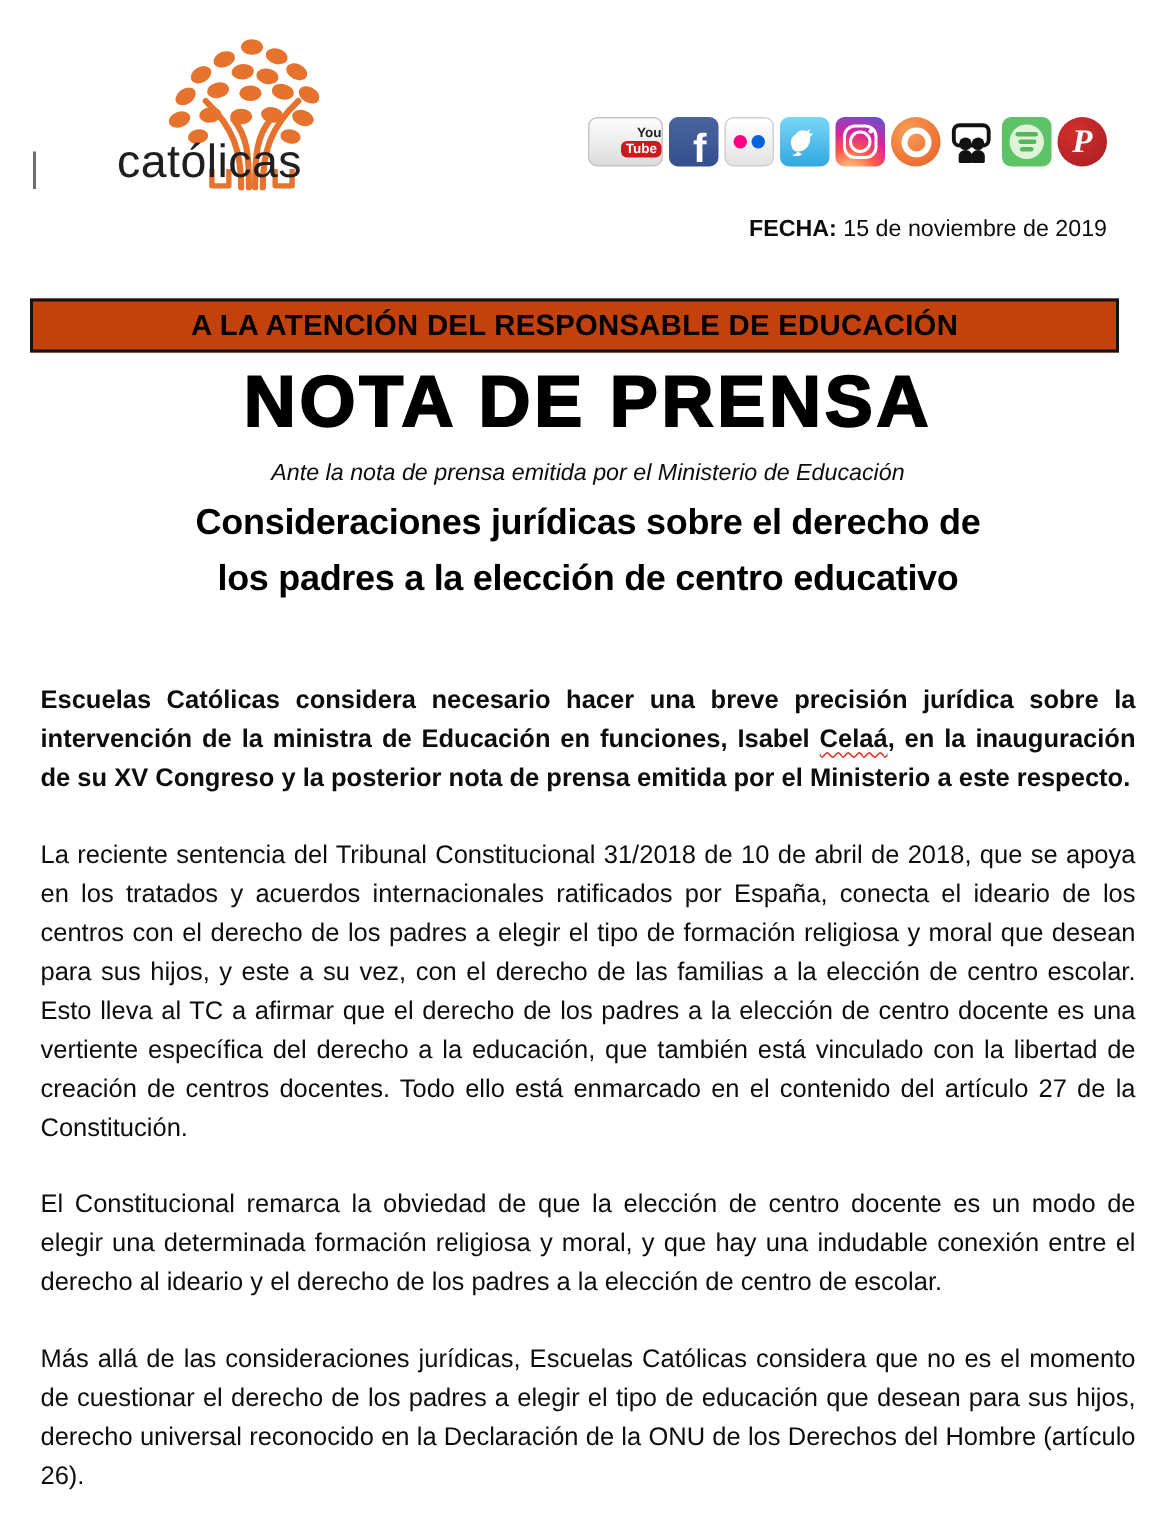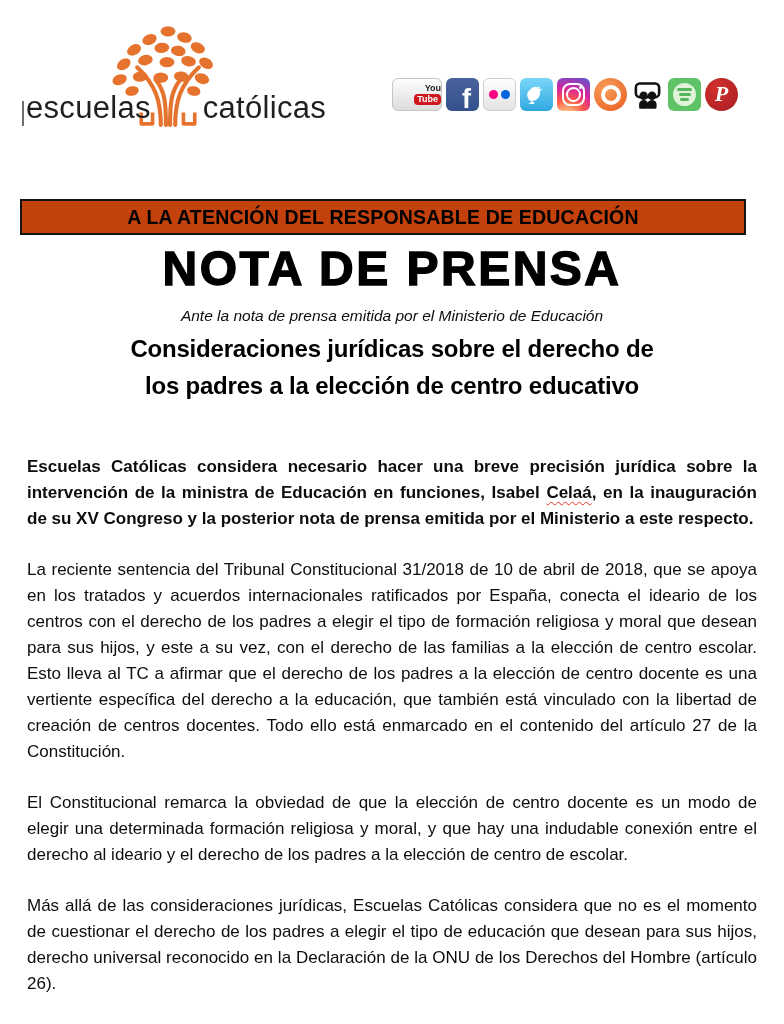--- a/index.html
+++ b/index.html
@@ -98,21 +98,20 @@
         <path d="M58,103 C58,82 57,70 48,59"></path>
         <path d="M62,103 C62,82 63,70 72,59"></path>
       </g>
       <g fill="none" stroke="#e5732d" stroke-width="3.5" stroke-linejoin="round">
         <path d="M34,91 L34,102 L45,102 L45,91"></path>
         <path d="M75,91 L75,102 L86,102 L86,91"></path>
       </g>
     </svg>
     <div class="logo-textrow">
       <span class="logo-bar"></span>
-      <span>escuelas</span>
       <span class="logo-gap"></span>
       <span>católicas</span>
     </div>
   </div>
 
   <div class="social">
     <div class="sic yt">
       <span class="yt-you">You</span>
       <span class="yt-tube">Tube</span>
     </div>
@@ -151,20 +150,21 @@
         <span class="sp-bar sp-b2"></span>
         <span class="sp-bar sp-b3"></span>
       </span>
     </div>
     <div class="sic pi">
       <span class="pi-p">P</span>
     </div>
   </div>
 
   <div class="meta">
+    <div><b>FECHA:</b><span> 15 de noviembre de 2019</span></div>
   </div>
 </div>
 
 <div class="banner">A LA ATENCIÓN DEL RESPONSABLE DE EDUCACIÓN</div>
 
 <div class="title">NOTA DE PRENSA</div>
 
 <div class="subtitle">Ante la nota de prensa emitida por el Ministerio de Educación</div>
 
 <div class="heading">

